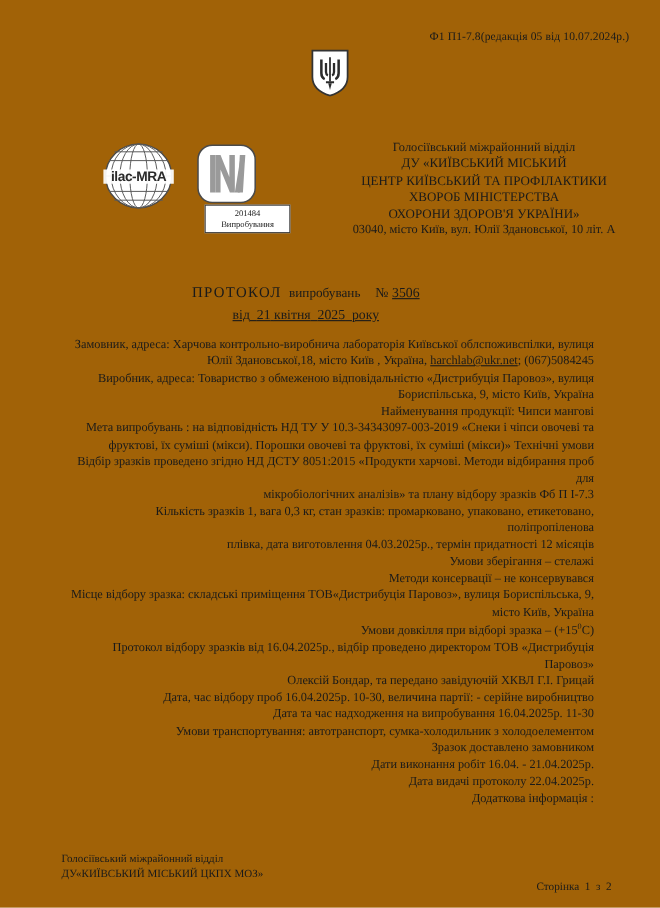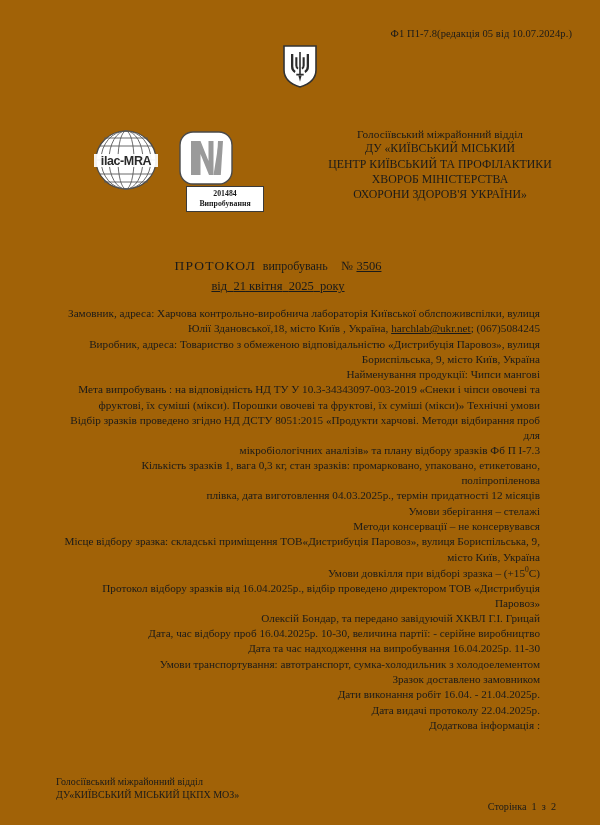--- a/index.html
+++ b/index.html
@@ -68,21 +68,21 @@
     height: 56px;
   }
   .accred-box {
     position: absolute;
     left: 186px;
     top: 186px;
     width: 78px;
     border: 1.2px solid #3a3a3a;
     text-align: center;
     font-size: 7.8px;
-    font-weight: bold;
+    font-weight: normal;
     line-height: 1.25;
     padding: 2px 0 3px 0;
     box-sizing: border-box;
     background: #fff;
   }
 
   
   .org {
     position: absolute;
     left: 286px;
@@ -209,20 +209,21 @@
     <div>201484</div>
     <div>Випробування</div>
   </div>
 
   <div class="org">
     <div class="l1">Голосіївський міжрайонний відділ</div>
     <div class="caps">ДУ «КИЇВСЬКИЙ МІСЬКИЙ</div>
     <div class="caps">ЦЕНТР КИЇВСЬКИЙ ТА ПРОФІЛАКТИКИ</div>
     <div class="caps">ХВОРОБ МІНІСТЕРСТВА</div>
     <div class="caps">ОХОРОНИ ЗДОРОВ'Я  УКРАЇНИ»</div>
+    <div class="addr">03040, місто Київ, вул. Юлії Здановської, 10 літ. А</div>
   </div>
 
   <div class="protocol">
     <span class="t-main">ПРОТОКОЛ</span><span>&nbsp; </span><span class="t-small">випробувань</span><span>&nbsp;&nbsp;&nbsp; </span><span class="t-sub">№</span><span>&nbsp;</span><span class="t-sub u">3506</span>
     <span class="line2">
       <span class="u">від</span><span class="u">&nbsp;&nbsp;</span><span class="u">21</span><span class="u">&nbsp;</span><span class="u">квітня</span><span class="u">&nbsp;&nbsp;</span><span class="u">2025</span><span class="u">&nbsp;&nbsp;</span><span class="u">року</span>
     </span>
   </div>
 
   <div class="body-text">

